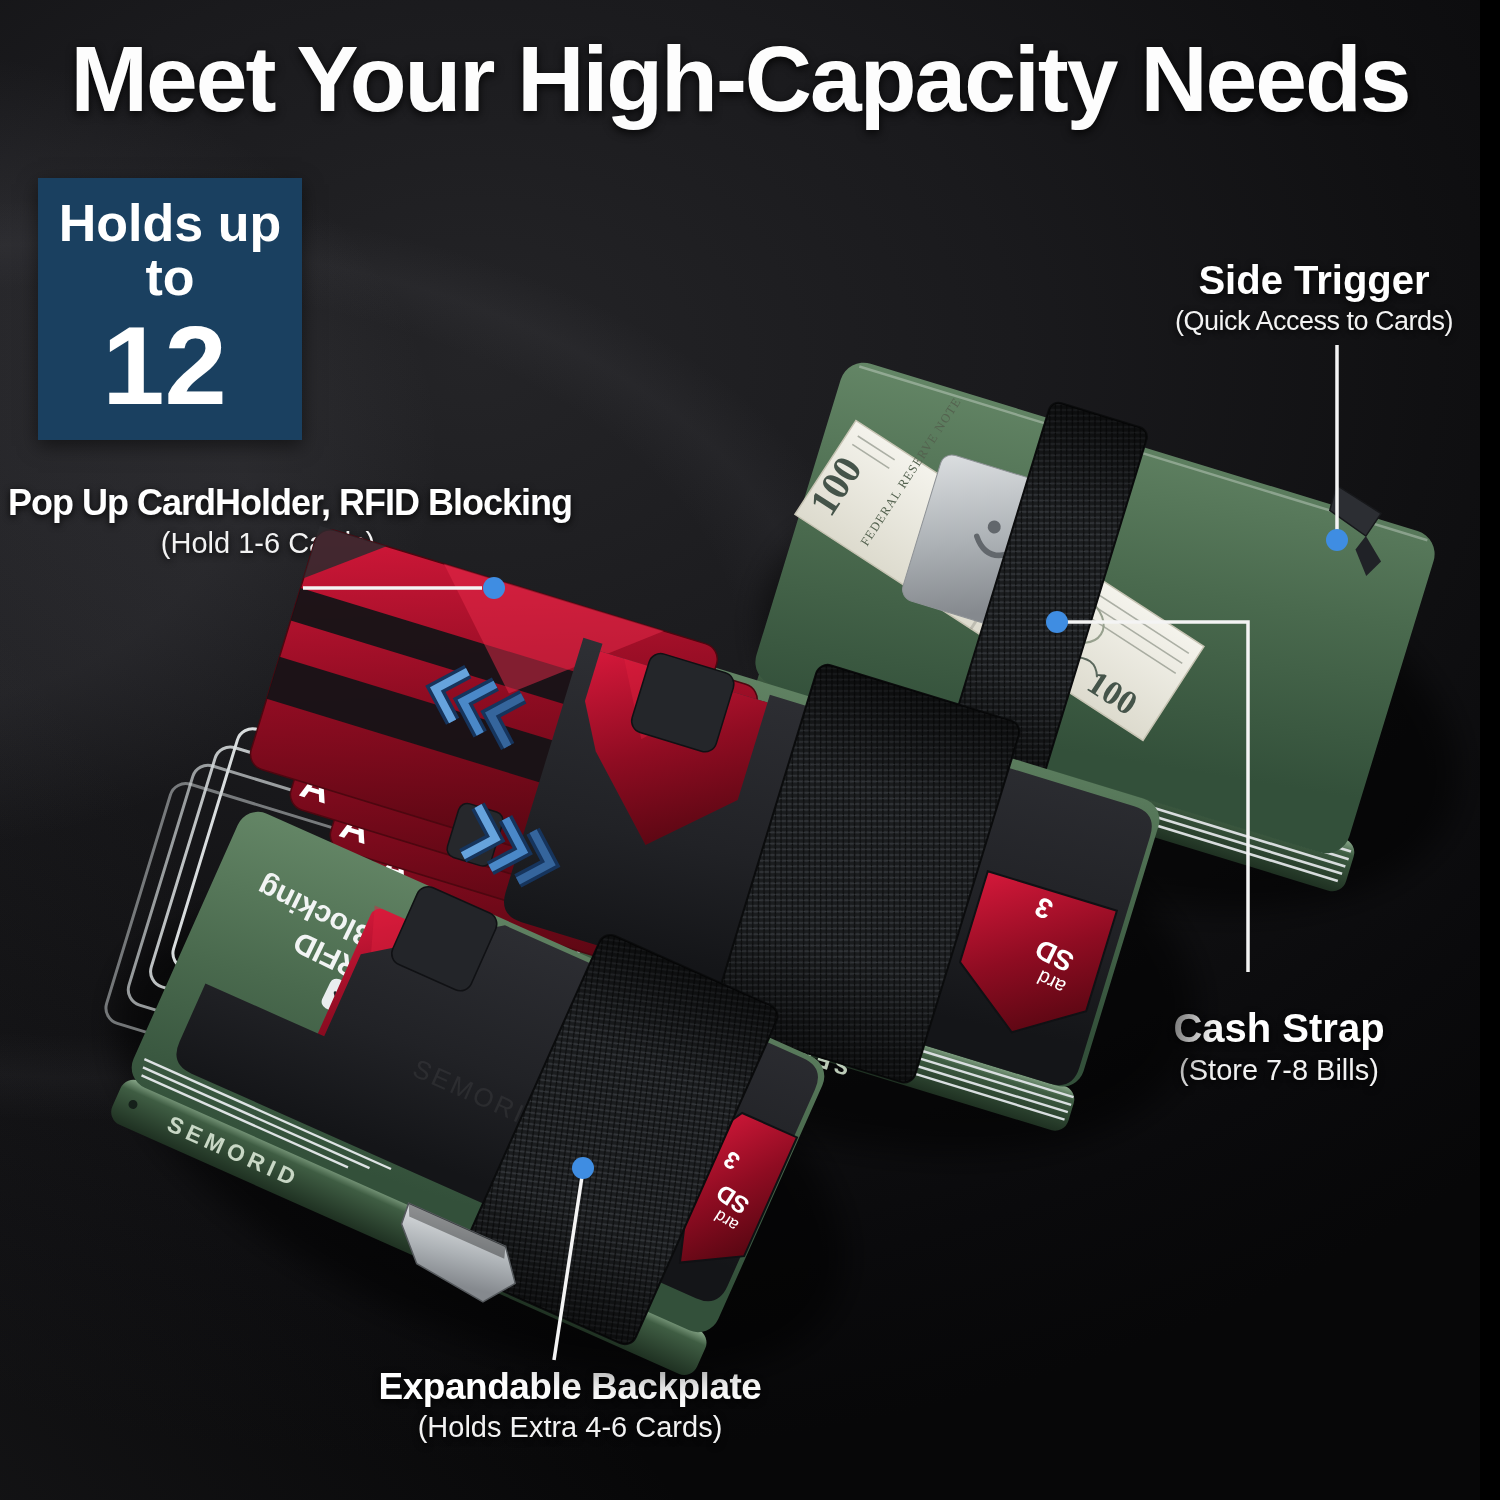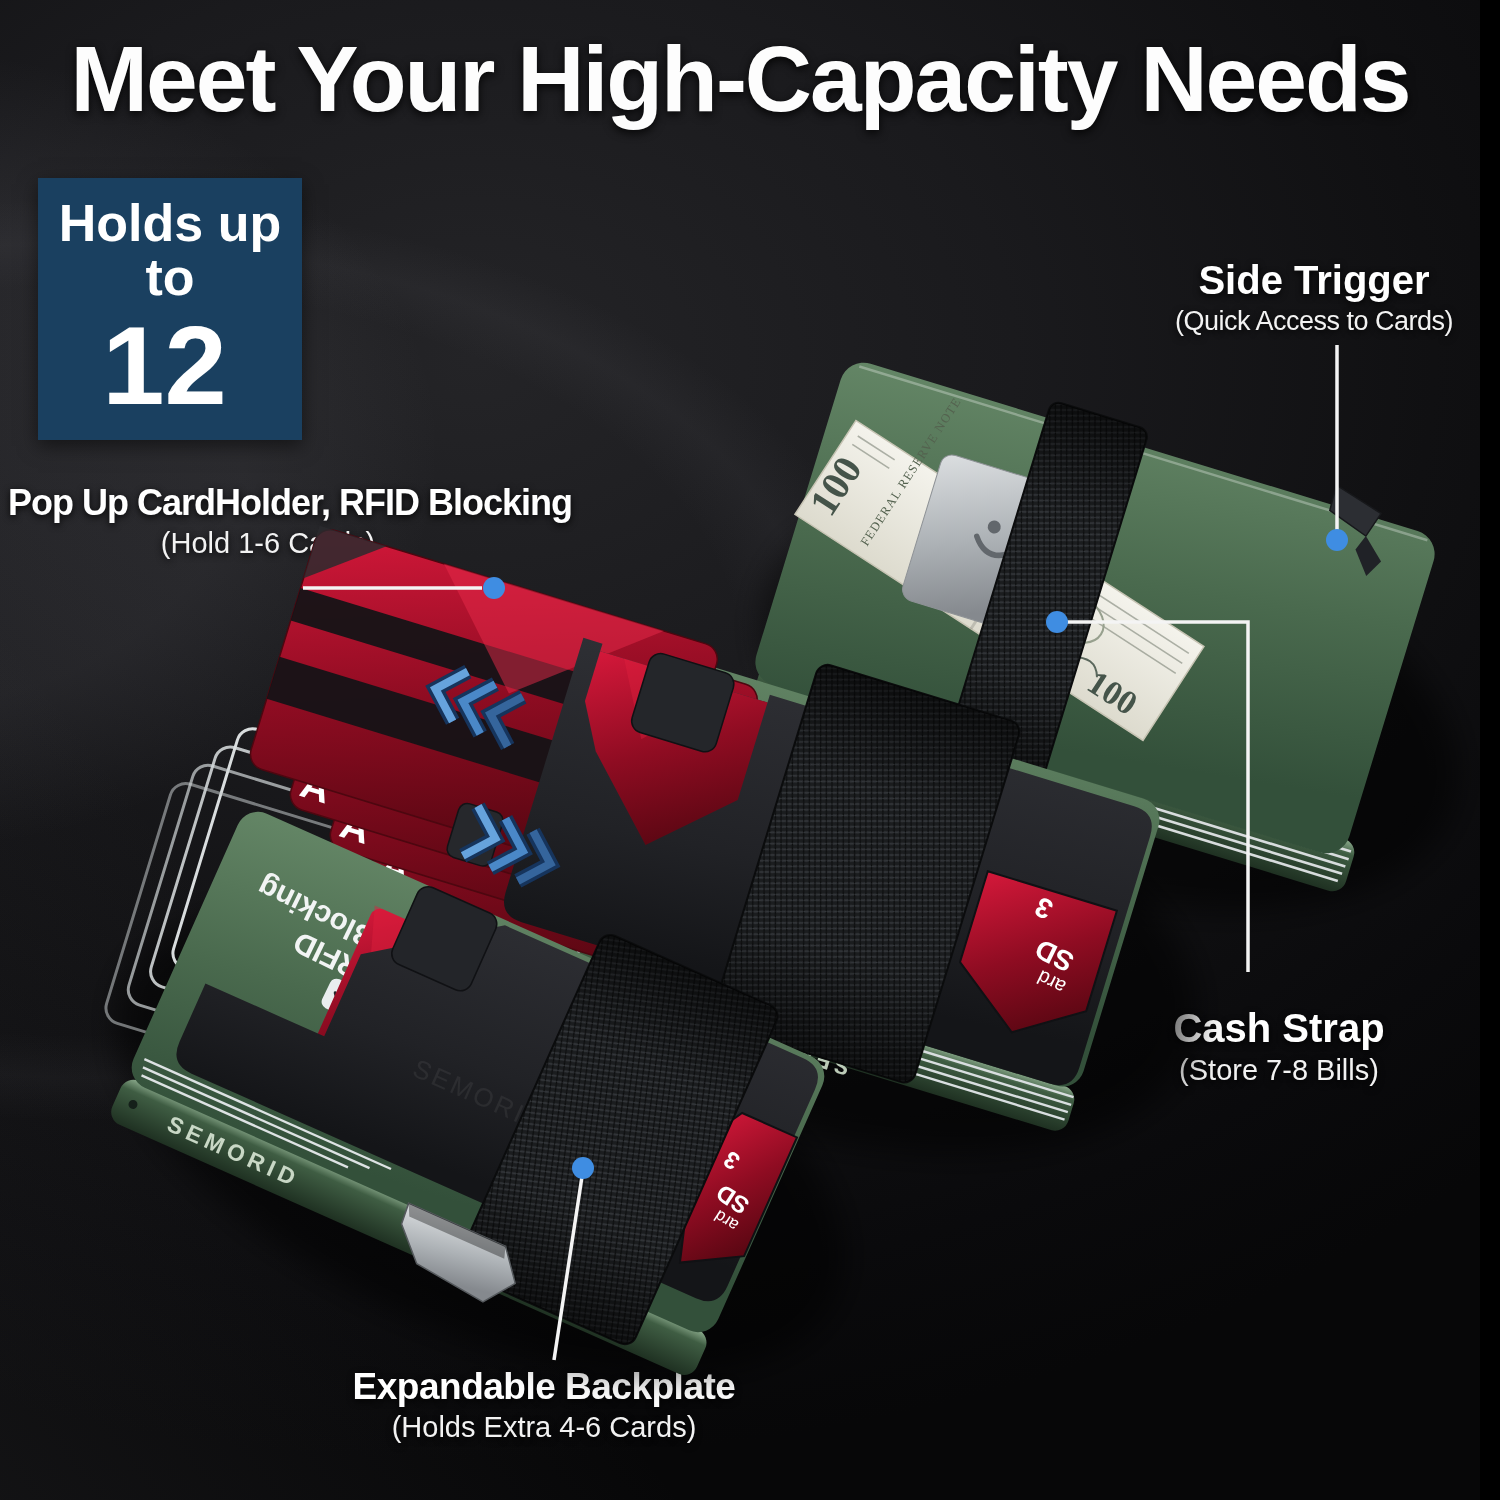--- a/index.html
+++ b/index.html
@@ -29,21 +29,21 @@
   .callout .sub{font-weight:normal;margin:3px 0 0 0;white-space:nowrap;color:#f2f2f2;}
   #co-popup{left:8px;top:482px;width:520px;}
   #co-popup .lab{font-size:36px;letter-spacing:-1px;}
   #co-popup .sub{font-size:29px;}
   #co-side{left:1114px;top:258px;width:400px;}
   #co-side .lab{font-size:40px;}
   #co-side .sub{font-size:27px;letter-spacing:-0.5px;}
   #co-cash{left:1079px;top:966px;width:400px;margin-top:40px;}
   #co-cash .lab{font-size:40px;}
   #co-cash .sub{font-size:29px;}
-  #co-back{left:294px;top:1366px;width:500px;}
+  #co-back{left:320px;top:1366px;width:500px;}
   #co-back .lab{font-size:37px;letter-spacing:-0.5px;}
   #co-back .sub{font-size:29px;}
   svg{position:absolute;left:0;top:0;}
 </style>
 </head>
 <body>
 
 <div id="stage">
 
   <div class="title">Meet Your High-Capacity Needs</div>

